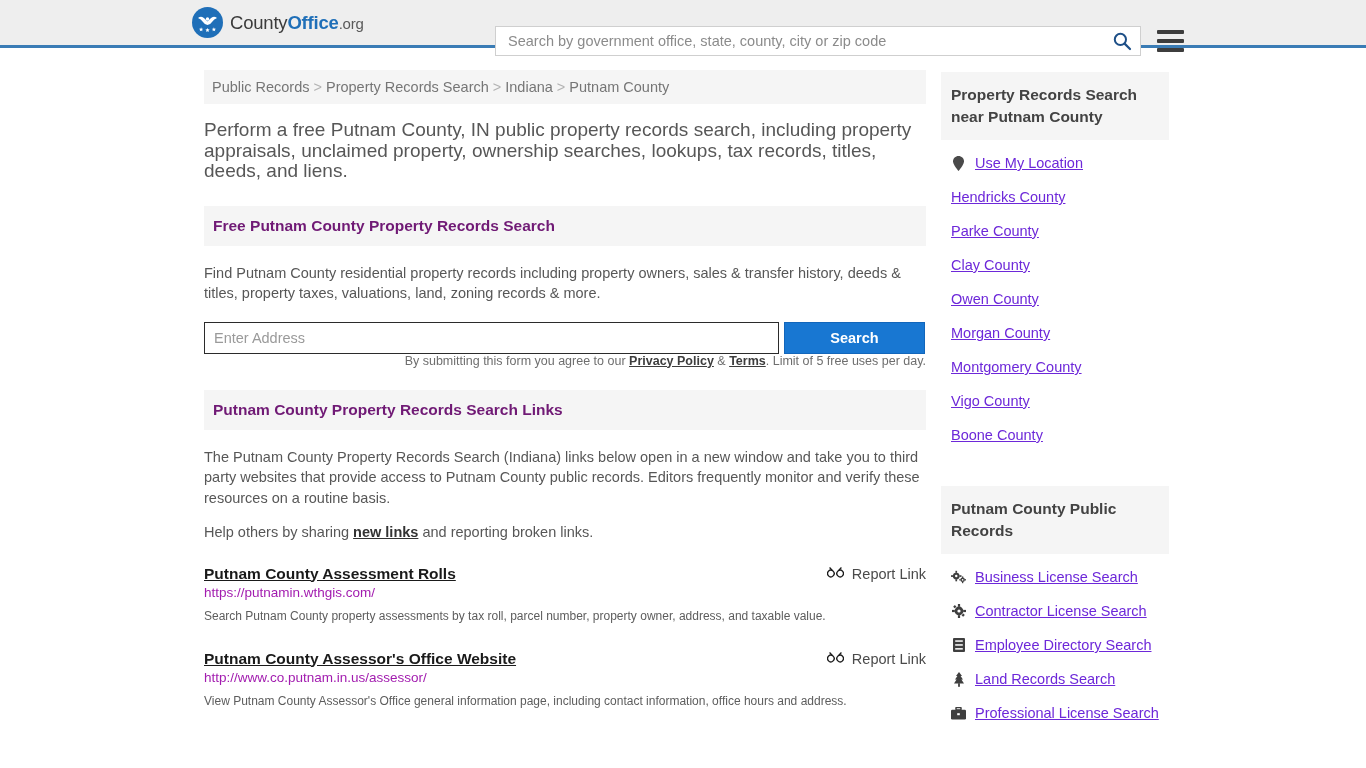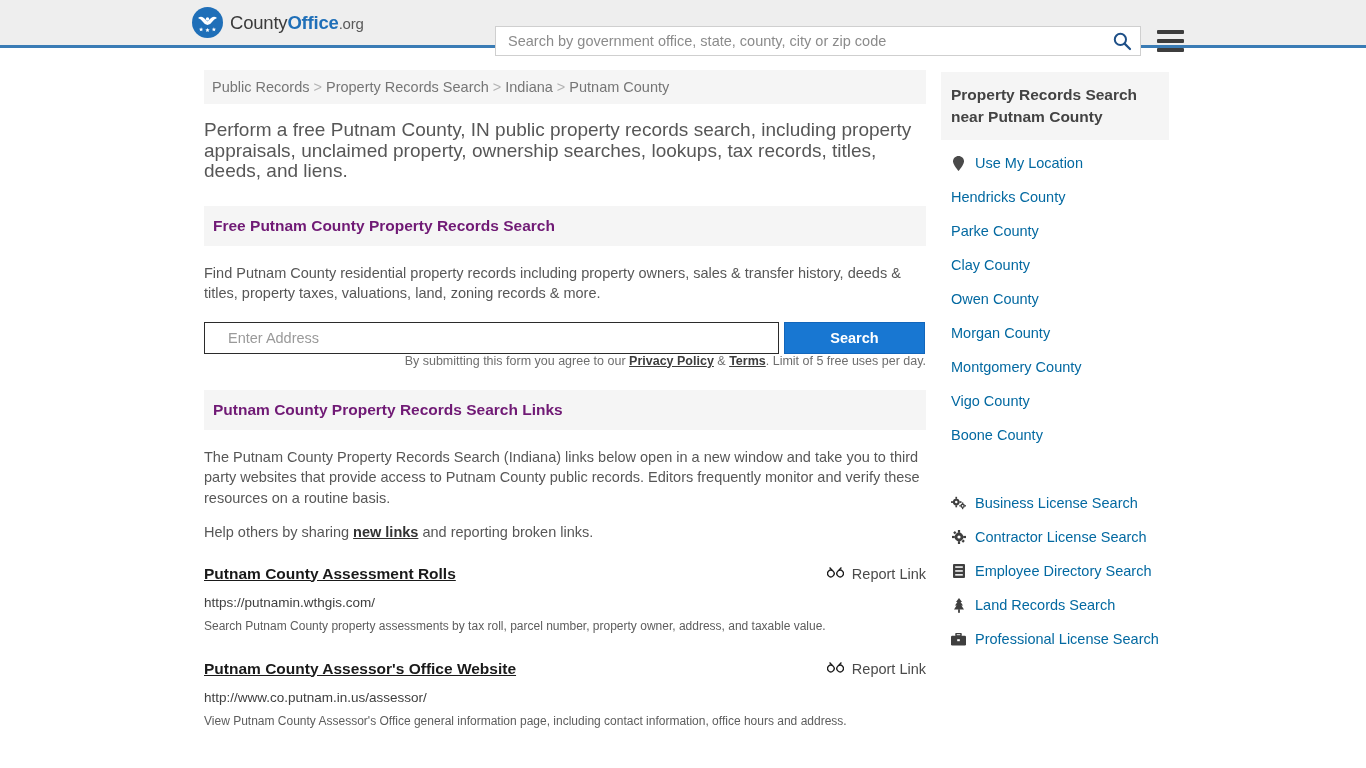--- a/index.html
+++ b/index.html
@@ -147,21 +147,21 @@
   
   .form-row {
     display: flex;
     margin-top: 18px;
     gap: 5px;
   }
   .addr-input {
     width: 575px;
     height: 32px;
     border: 1px solid #2b2b2b;
-    padding: 0 23px;
+    padding: 0 9px;
     font-size: 14.5px;
     color: #333;
     outline: none;
     font-family: "Liberation Sans", sans-serif;
   }
   .addr-input::placeholder { color: #9a9a9a; }
   .search-btn {
     width: 141px;
     height: 32px;
     background: #1877d2;
@@ -197,22 +197,22 @@
     display: flex;
     align-items: center;
     gap: 8px;
     font-size: 14.5px;
     color: #4a4a4a;
     cursor: pointer;
     white-space: nowrap;
   }
   .result-url {
     font-size: 13.5px;
-    color: #404040;
-    margin-top: 12px;
+    color: #a21caf;
+    margin-top: 2px;
   }
   .result-desc {
     font-size: 12px;
     line-height: 24px;
     color: #5d5d5d;
     margin-top: 4px;
   }
 
   
   .side-band {
@@ -225,21 +225,22 @@
   }
   .side-list { margin-top: 6px; }
   .side-item {
     display: flex;
     align-items: center;
     gap: 9px;
     padding: 9px 0 9px 10px;
     font-size: 14.5px;
   }
   .side-item .label {
-    color: #0369a1;
+    color: #6d28d9;
+    text-decoration: underline;
     cursor: pointer;
   }
   .side-ico {
     width: 15px; height: 15px;
     flex: none;
     display: flex;
     align-items: center;
     justify-content: center;
   }
   .side-ico svg { display: block; }
@@ -376,20 +377,21 @@
       <div class="side-item">
         <span class="label">Vigo County</span>
       </div>
       <div class="side-item">
         <span class="label">Boone County</span>
       </div>
 
     </div>
 
     <div class="side-section-2">
+      <div class="side-band">Putnam County Public Records</div>
 
       <div class="side-list">
 
         <div class="side-item">
           <span class="side-ico">
             <svg width="16" height="14" viewBox="0 0 16 14">
               <circle cx="5.6" cy="6" r="3.6" fill="#3f3f3f"></circle>
               <circle cx="5.6" cy="6" r="1.3" fill="#ffffff"></circle>
               <rect x="4.7" y="0.4" width="1.8" height="2.2" fill="#3f3f3f"></rect>
               <rect x="4.7" y="9.4" width="1.8" height="2.2" fill="#3f3f3f"></rect>

